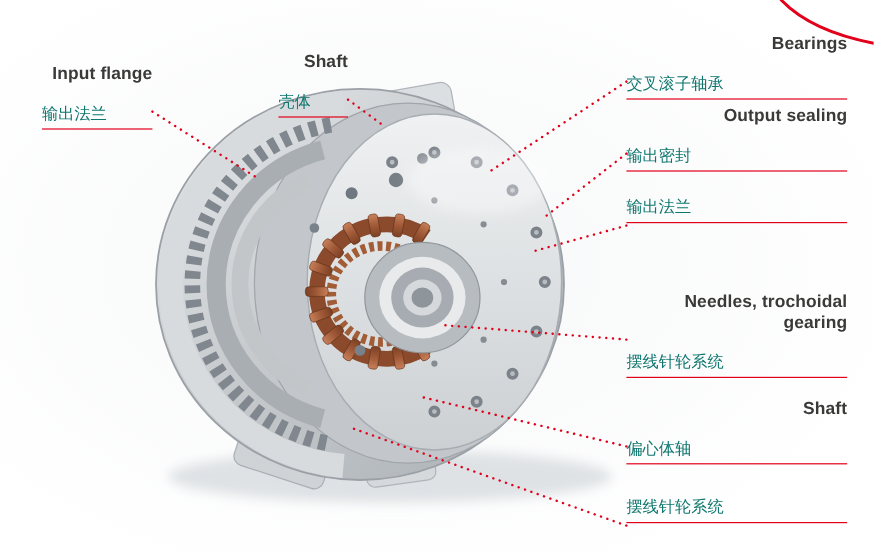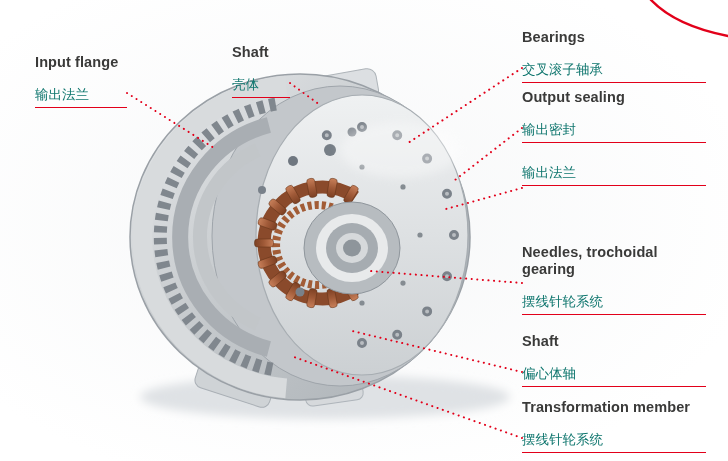--- a/index.html
+++ b/index.html
@@ -1,21 +1,21 @@
 <!DOCTYPE html>
 <html style="--accent: #e2001a;"><head>
 <meta charset="utf-8">
 <style>
   :root { --accent:#e2001a; }
   * { box-sizing:border-box; margin:0; padding:0; }
   html,body { width:728px; height:461px; background:#ffffff; overflow:hidden; }
   body { position:relative; font-family:"Liberation Sans","DejaVu Sans",sans-serif; }
   .art { position:absolute; left:0; top:0; }
   .label { position:absolute; border-bottom:1.5px solid var(--accent); padding-bottom:4px; }
-  .label .en { font-size:14.5px; font-weight:600; color:#3a3a39; line-height:17px; letter-spacing:.1px; }
+  .label .en { font-size:14.5px; font-weight:600; color:#3a3a39; line-height:17px; letter-spacing:.1px;text-align:right; }
   .label .zh { font-size:13.5px; font-weight:400; color:#0f766e; line-height:16px; margin-top:16px; }
   .leader { fill:none; stroke:var(--accent); stroke-width:2; stroke-dasharray:0.1 5.5; stroke-linecap:round; }
   .swoosh { fill:none; stroke:var(--accent); stroke-width:2.5; stroke-linecap:round; }
 </style>
 </head>
 <body>
 
 <svg class="art" width="728" height="461" viewBox="0 0 728 461">
   <defs>
     <radialGradient id="bgGlow" cx="45%" cy="48%" r="60%">
@@ -171,15 +171,14 @@
   <div class="en">Needles, trochoidal gearing</div>
   <div class="zh">摆线针轮系统</div>
 </div>
 
 <div class="label" style="left:522px; top:333px; width:184px;">
   <div class="en">Shaft</div>
   <div class="zh">偏心体轴</div>
 </div>
 
 <div class="label" style="left:522px; top:399px; width:184px;">
-  <div class="en">Transformation member</div>
   <div class="zh">摆线针轮系统</div>
 </div>
 
 </body></html>

